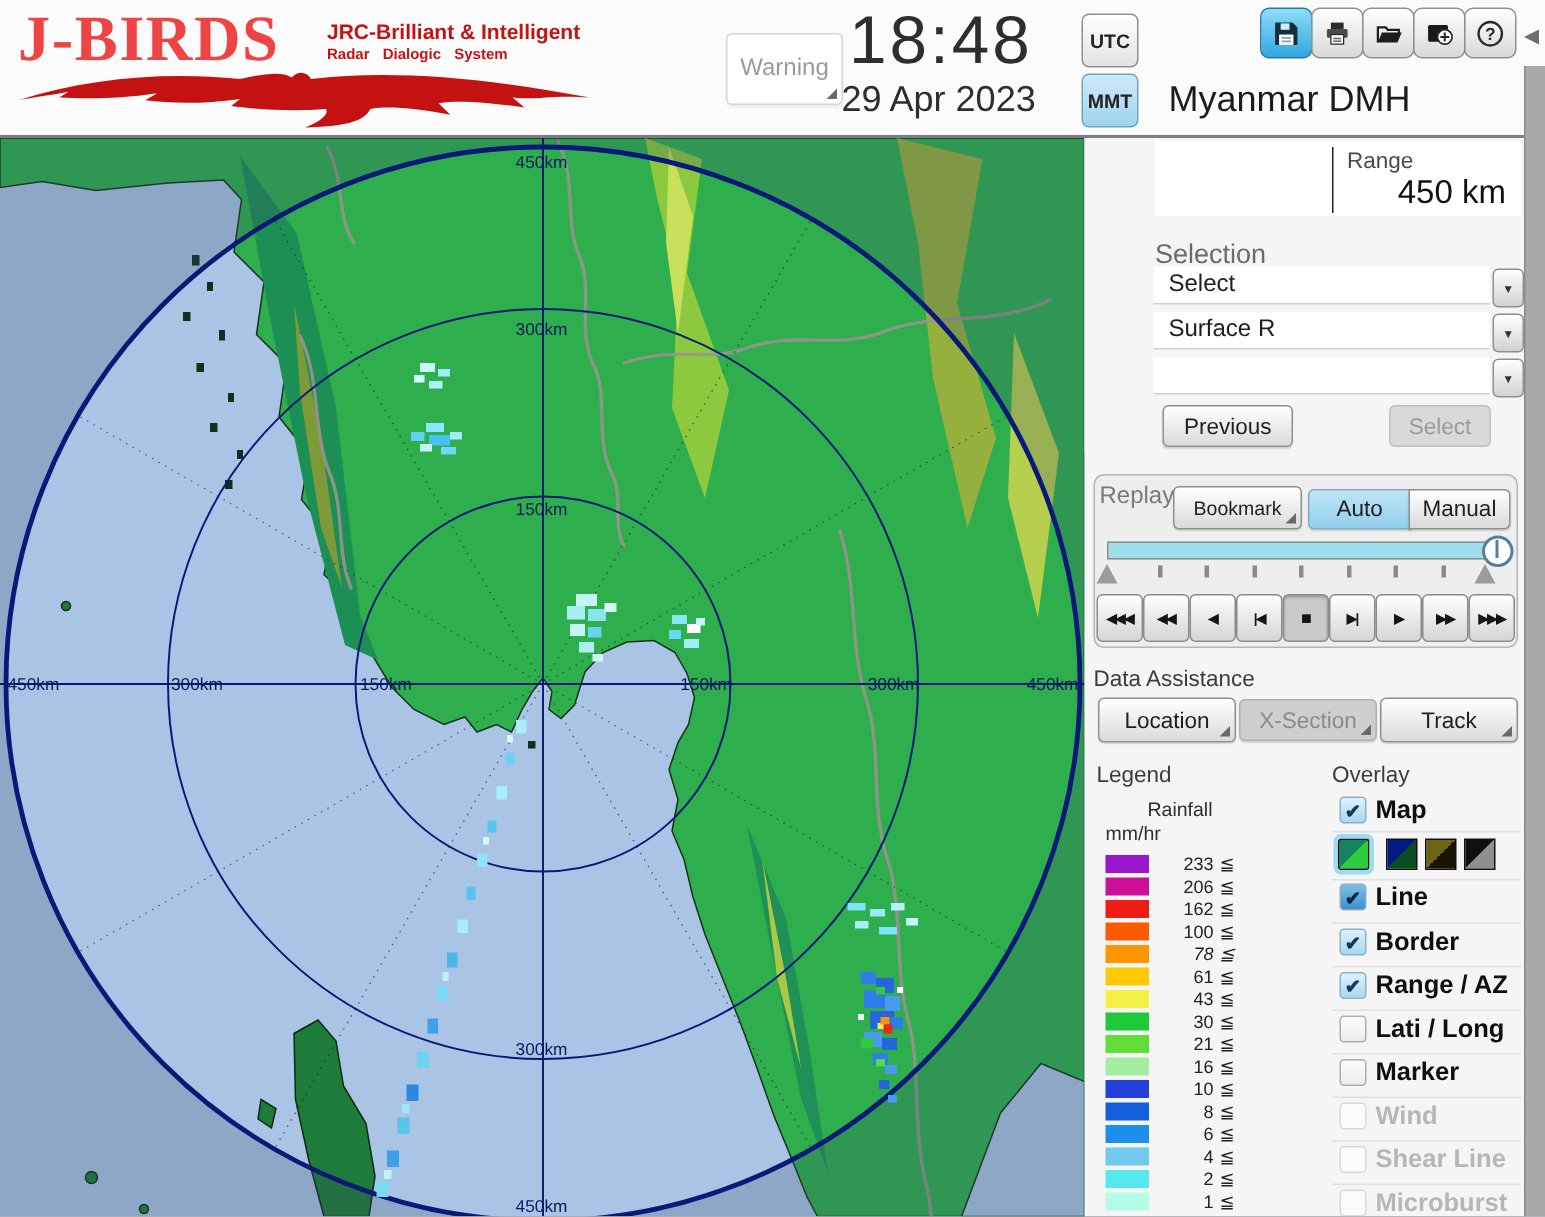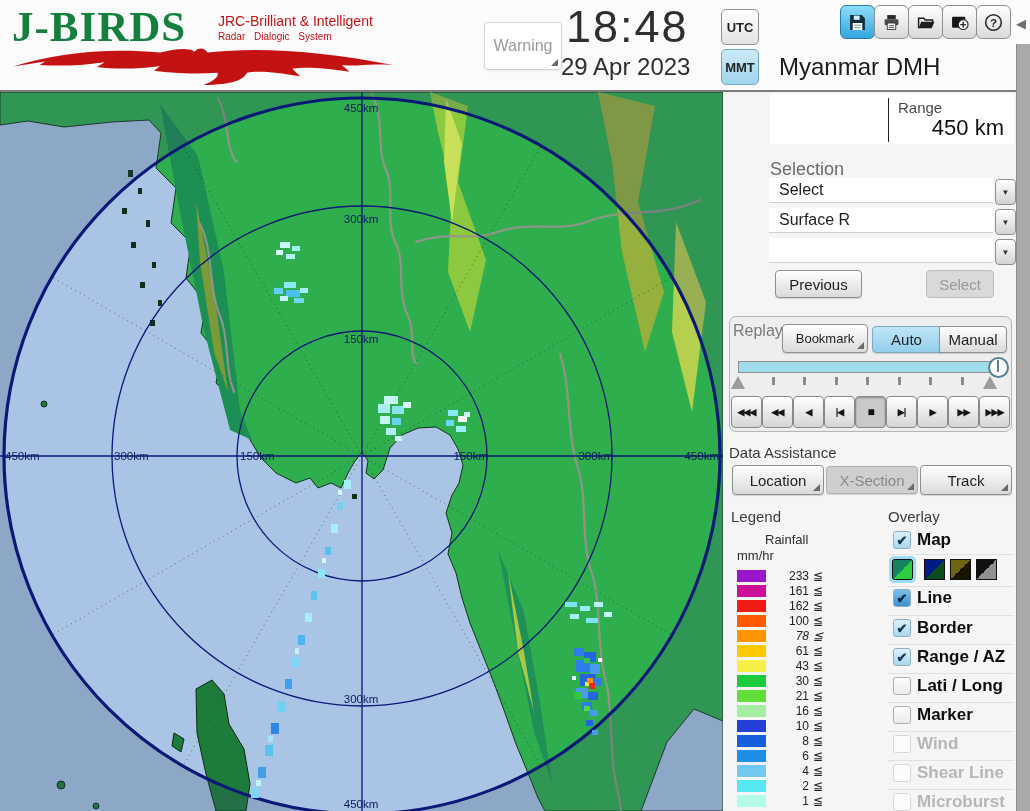--- a/index.html
+++ b/index.html
@@ -1,21 +1,21 @@
 <!DOCTYPE html>
 <html><head>
 <meta charset="utf-8">
 <style>
   html,body{margin:0;padding:0;background:#888;}
   .app{position:relative;width:1030px;height:811px;overflow:hidden;background:#f4f4f4;
        font-family:"Liberation Sans",sans-serif;-webkit-font-smoothing:antialiased;}
   
   .hdr{position:absolute;left:0;top:0;width:1030px;height:90px;background:#fbfbfb;border-bottom:2px solid #7d7d7d;}
-  .logo-title{position:absolute;left:12px;top:2px;font-family:"Liberation Serif",serif;font-weight:700;font-size:43px;color:#15803d;letter-spacing:1px;}
-  .logo-tag{position:absolute;left:218px;top:13px;color:#c41313;font-weight:400;line-height:16px;}
+  .logo-title{position:absolute;left:12px;top:2px;font-family:"Liberation Serif",serif;font-weight:700;font-size:43px;color:#ef4444;letter-spacing:1px;}
+  .logo-tag{position:absolute;left:218px;top:13px;color:#c41313;font-weight:700;line-height:16px;}
   .logo-tag .t1{font-size:14px;}
   .logo-tag .t2{font-size:10px;word-spacing:6px;}
   .eagle{position:absolute;left:10px;top:44px;width:385px;height:42px;}
   .warn-btn{position:absolute;left:484px;top:22px;width:76px;height:46px;background:#fff;border:1px solid #d5d5d5;border-radius:4px;
             color:#9a9a9a;font-size:16px;display:flex;align-items:center;justify-content:center;box-shadow:0 1px 2px rgba(0,0,0,.08);}
   .corner::after{content:"";position:absolute;right:3px;bottom:3px;width:0;height:0;border-left:7px solid transparent;border-bottom:7px solid #6a6a6a;}
   .clock-time{position:absolute;left:566px;top:1px;width:150px;font-size:45px;color:#2e2e2e;letter-spacing:2px;}
   .clock-date{position:absolute;left:561px;top:53px;width:170px;font-size:24px;color:#2e2e2e;}
   .tzbtn{position:absolute;left:721px;width:36px;height:34px;border:1px solid #8f8f8f;border-radius:5px;font-size:13px;font-weight:700;color:#222;
          display:flex;align-items:center;justify-content:center;background:linear-gradient(#ffffff,#e2e2e2);}
@@ -423,21 +423,21 @@
   <div class="lg-head" style="top:532px;margin-left:28px;">Rainfall</div>
   <div class="lg-head" style="top:548px;">mm/hr</div>
 
   <div class="lg-row" style="top:569px;">
       <span class="lg-sw" style="background: rgb(153, 22, 204);"></span>
       <span class="lg-val">233</span>
       <span class="lg-lte">≦</span>
     </div>
   <div class="lg-row" style="top:584px;">
       <span class="lg-sw" style="background: rgb(204, 15, 153);"></span>
-      <span class="lg-val">161</span>
+      <span class="lg-val">206</span>
       <span class="lg-lte">≦</span>
     </div>
   <div class="lg-row" style="top:599px;">
       <span class="lg-sw" style="background: rgb(238, 28, 20);"></span>
       <span class="lg-val">162</span>
       <span class="lg-lte">≦</span>
     </div>
   <div class="lg-row" style="top:614px;">
       <span class="lg-sw" style="background: rgb(255, 90, 0);"></span>
       <span class="lg-val">100</span>

